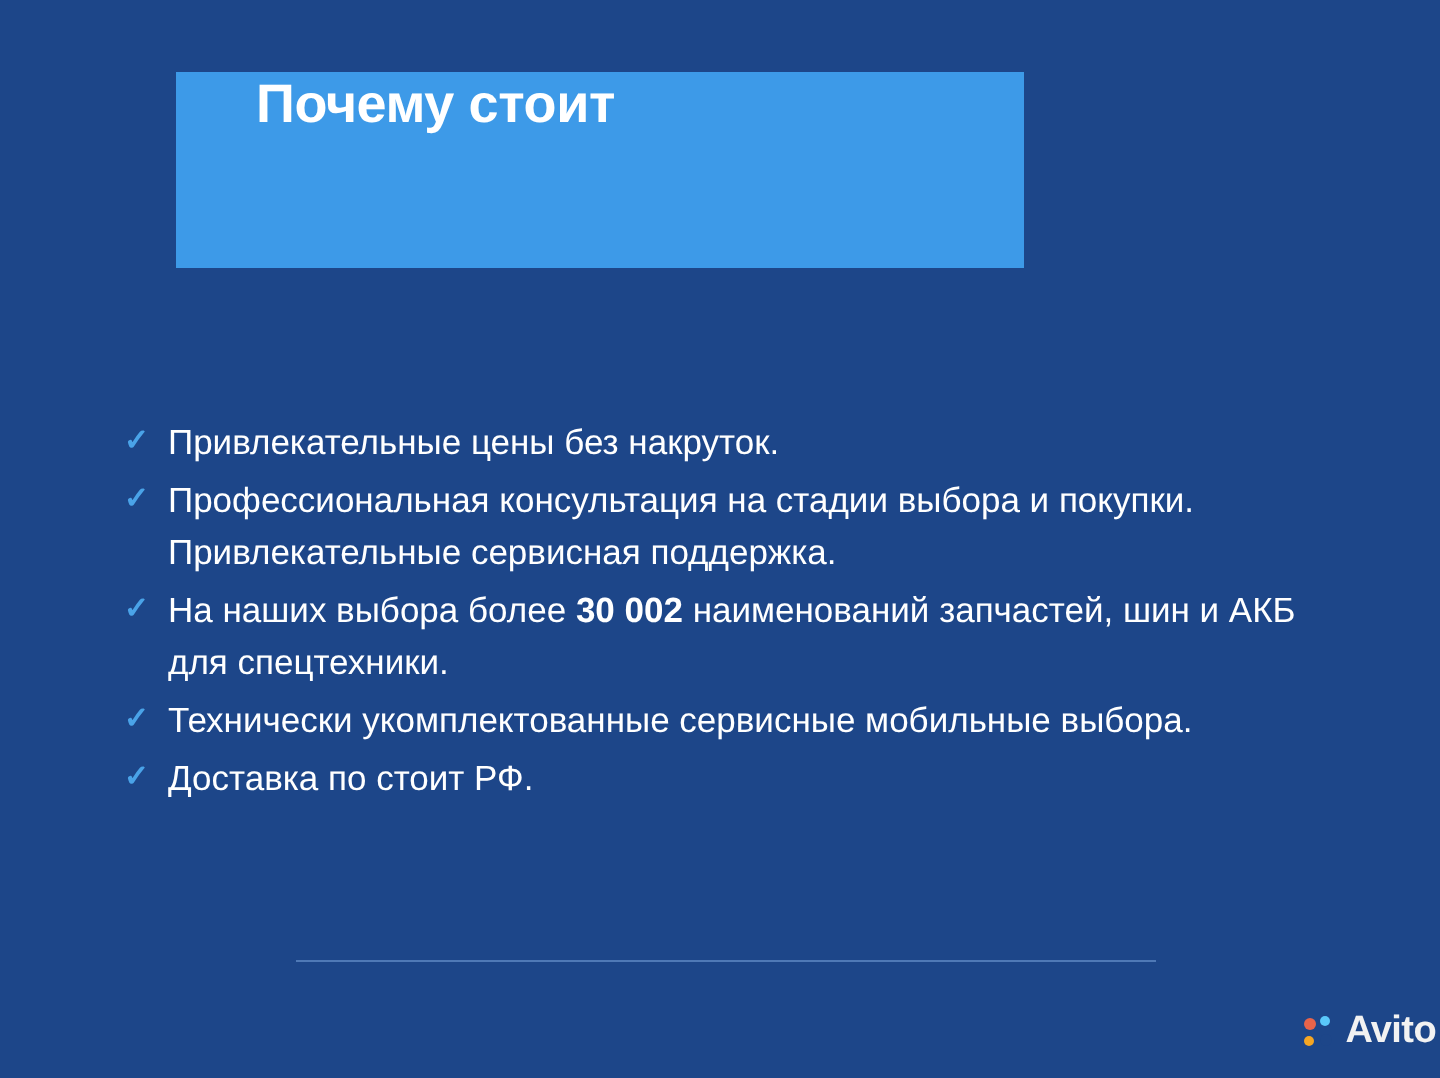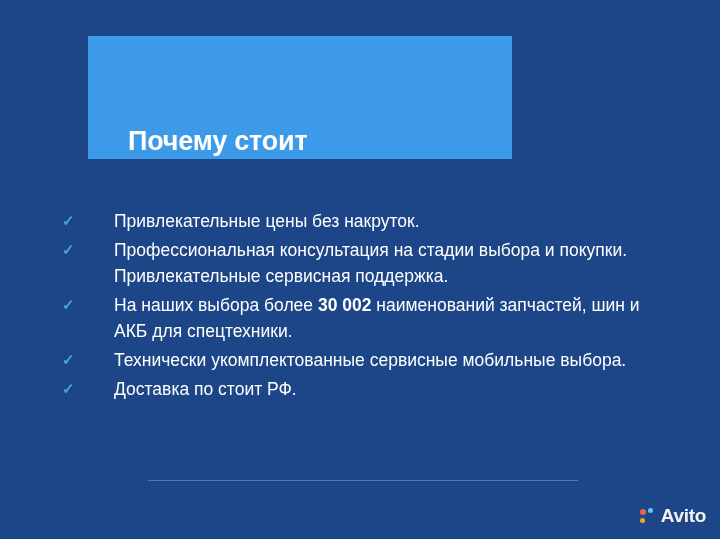--- a/index.html
+++ b/index.html
@@ -17,25 +17,25 @@
   .slide {
     position: absolute;
     inset: 0;
     background: #1d4689;
   }
   .title-box {
     position: absolute;
     left: 88px;
     top: 36px;
     width: 424px;
-    height: 123px;
+    height: 98px;
     background: #3d9ae8;
     display: flex;
     flex-direction: column;
-    justify-content: flex-end;
+    justify-content: flex-start;
     padding-left: 40px;
     box-sizing: border-box;
   }
   .title-line {
     color: #ffffff;
     font-size: 27px;
     font-weight: bold;
     line-height: 1.25;
     letter-spacing: -0.2px;
   }
@@ -57,36 +57,35 @@
     width: 22px;
     flex: 0 0 22px;
     text-align: left;
     font-weight: bold;
   }
   .bullet-text {
     color: #ffffff;
     font-size: 17.5px;
     line-height: 26px;
     flex: 1;
-    margin-left: 30px;
   }
   .bullet-text b {
     font-weight: bold;
   }
   .divider {
     position: absolute;
     left: 148px;
     top: 480px;
     width: 430px;
     height: 1px;
     background: #4f79b6;
   }
   .watermark {
     position: absolute;
-    right: 14px;
+    right: 2px;
     bottom: 12px;
     display: flex;
     align-items: center;
     gap: 5px;
   }
   .watermark .dots {
     position: relative;
     width: 16px;
     height: 16px;
   }

